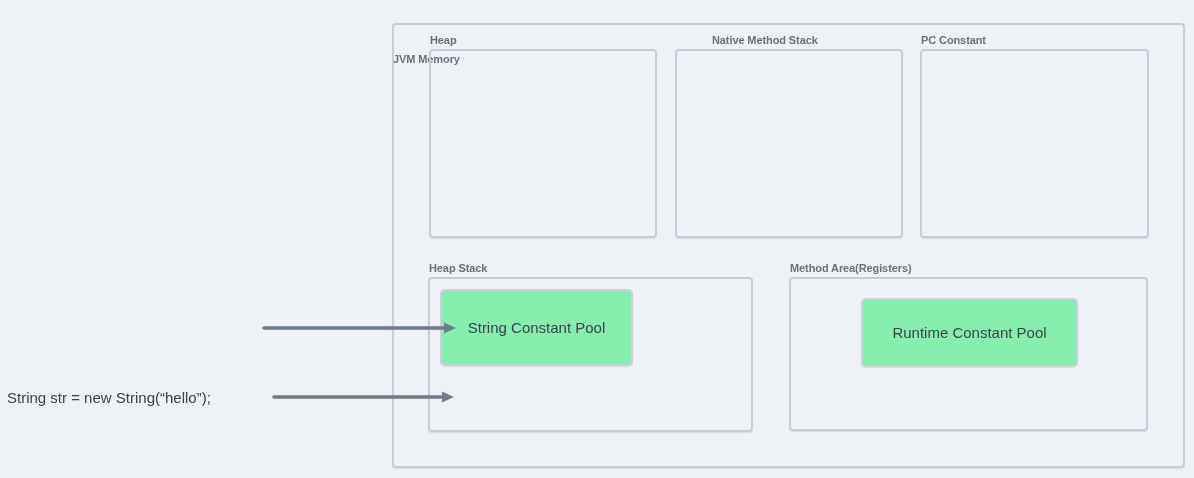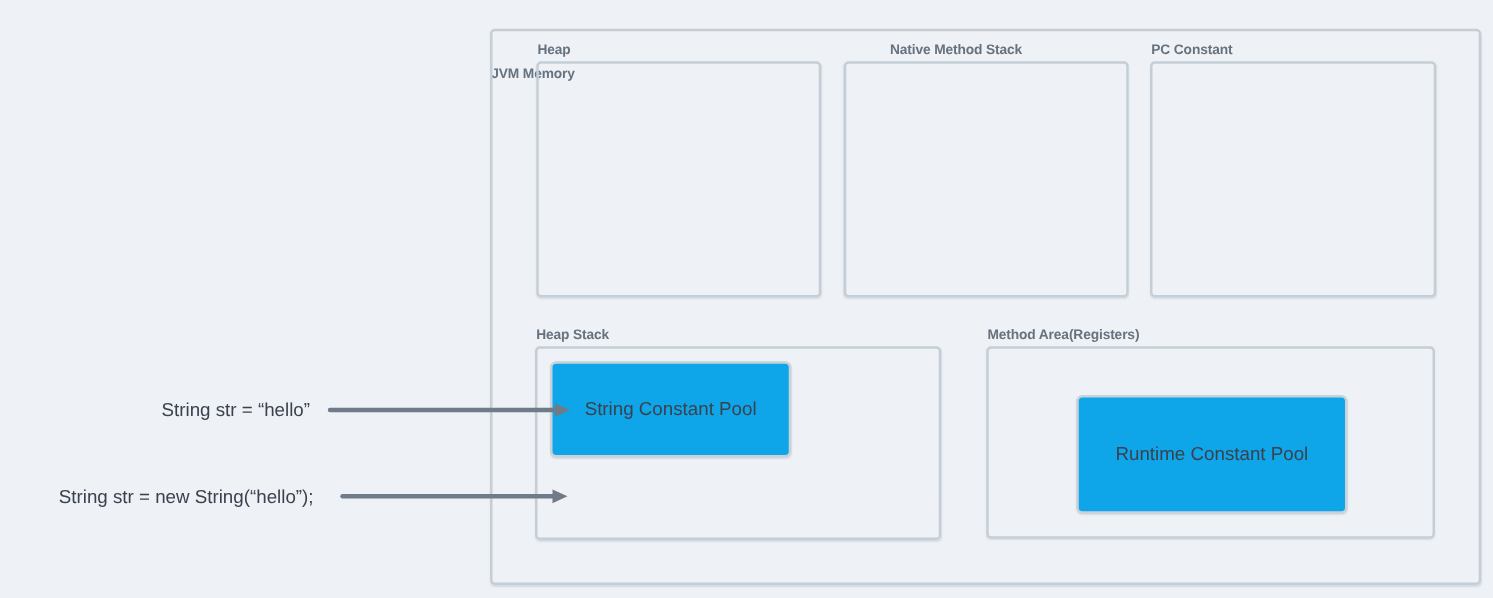--- a/index.html
+++ b/index.html
@@ -27,21 +27,21 @@
   .region-box {
     position: absolute;
     border: 2px solid #c5ced7;
     border-radius: 4px;
     box-sizing: border-box;
     box-shadow: 0 1px 1px rgba(140,155,170,0.25);
     background: transparent;
   }
   .node-box {
     position: absolute;
-    background: #0ea5e9;
+    background: #86efac;
     border: 2px solid #c9d2da;
     border-radius: 5px;
     box-sizing: border-box;
     box-shadow: 0 1px 1px rgba(140,155,170,0.25);
     display: flex;
     align-items: center;
     justify-content: center;
     font-size: 15px;
     color: #3a424e;
     white-space: nowrap;
@@ -56,21 +56,20 @@
   #annotation-literal {
     left: 0;
     top: 320px;
     width: 248px;
     text-align: right;
   }
   #annotation-newstring {
     left: 7px;
     top: 389px;
     text-align: center;
-    margin-left: 40px;
   }
   #arrow-layer {
     position: absolute;
     left: 0;
     top: 0;
     width: 1194px;
     height: 478px;
     pointer-events: none;
   }
   
@@ -80,21 +79,21 @@
   #stack-label    { left: 430px; top: 34px; }
   #native-box     { left: 675px; top: 49px;  width: 228px; height: 189px; }
   #native-label   { left: 712px; top: 34px; }
   #pc-box         { left: 920px; top: 49px;  width: 229px; height: 189px; }
   #pc-label       { left: 921px; top: 34px; }
   #heap-box       { left: 428px; top: 277px; width: 325px; height: 155px; }
   #heap-label     { left: 429px; top: 262px; }
   #method-box     { left: 789px; top: 277px; width: 359px; height: 154px; }
   #method-label   { left: 790px; top: 262px; }
   #scp-box        { left: 440px; top: 289px; width: 193px; height: 77px; }
-  #rcp-box        { left: 861px; top: 316px; width: 217px; height: 95px; }
+  #rcp-box        { left: 861px; top: 298px; width: 217px; height: 69px; }
 </style>
 </head>
 <body>
 
 <div id="canvas">
 
   <div class="region-label" id="jvm-label">JVM Memory</div>
   <div class="region-box" id="jvm-box"></div>
 
   <div class="region-label" id="stack-label">Heap</div>
@@ -109,21 +108,20 @@
   <div class="region-label" id="heap-label">Heap Stack</div>
   <div class="region-box" id="heap-box"></div>
 
   <div class="region-label" id="method-label">Method Area(Registers)</div>
   <div class="region-box" id="method-box"></div>
 
   <div class="node-box" id="scp-box">String Constant Pool</div>
 
   <div class="node-box" id="rcp-box">Runtime Constant Pool</div>
 
-  <div class="annotation" id="annotation-literal">String str = “hello”</div>
   <div class="annotation" id="annotation-newstring">String str = new String(“hello”);</div>
 
   <svg id="arrow-layer" viewBox="0 0 1194 478" xmlns="http://www.w3.org/2000/svg">
     <g>
       <line x1="264" y1="328" x2="446" y2="328" stroke="#6f7b88" stroke-width="3.5" stroke-linecap="round"></line>
       <polygon points="456,328 444,322.5 444,333.5" fill="#6f7b88"></polygon>
     </g>
     <g>
       <line x1="274" y1="397" x2="444" y2="397" stroke="#6f7b88" stroke-width="3.5" stroke-linecap="round"></line>
       <polygon points="454,397 442,391.5 442,402.5" fill="#6f7b88"></polygon>

